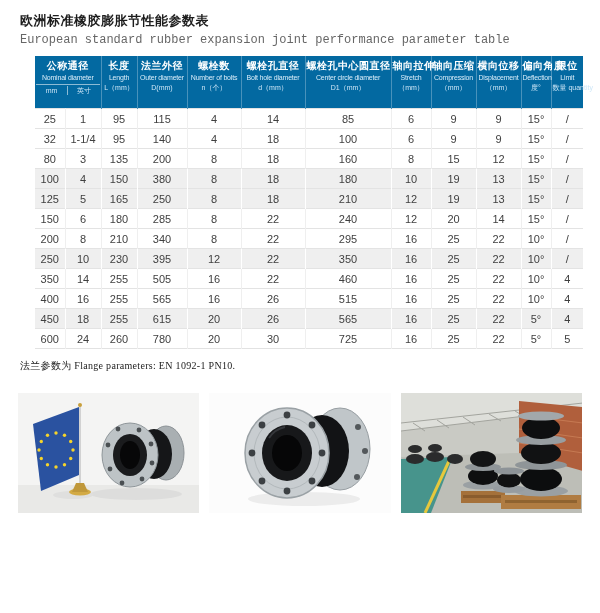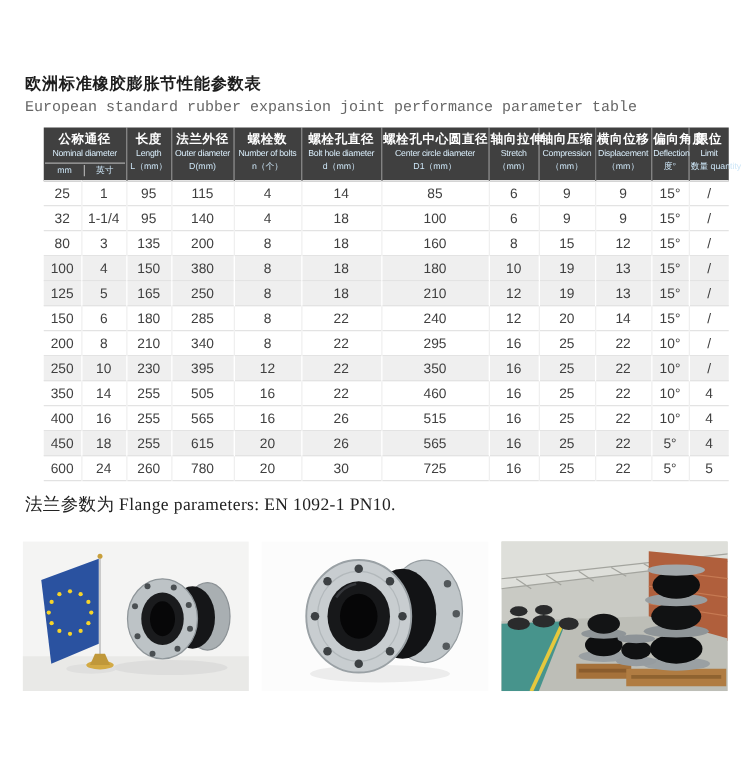--- a/index.html
+++ b/index.html
@@ -1,42 +1,42 @@
 <!DOCTYPE html>
 <html><head>
 <meta charset="utf-8">
 <style>
   * { margin:0; padding:0; box-sizing:border-box; }
   html,body { background:#fff; }
   body { font-family:"Liberation Sans", sans-serif; }
   .page { position:relative; width:600px; height:613px; background:#fff; overflow:hidden; }
 
   .titleblock { padding:12px 0 0 20px; }
-  .title-zh { font-size:13px; font-weight:bold; color:#1d1d1d; letter-spacing:.5px;margin-top:46px; }
+  .title-zh { font-size:13px; font-weight:bold; color:#1d1d1d; letter-spacing:.5px; }
   .title-en { font-size:12px; color:#666; margin-top:3px;font-family:Liberation Mono, monospace; }
 
   .spec-table { margin:9px 0 0 35px; border-collapse:collapse; table-layout:fixed; width:548px;
                 border-bottom:1px solid #e2e2e2; }
-  thead th { background:#404040; color:#fff; vertical-align:top; padding:4px 1px 3px;
+  thead th { background:#0369a1; color:#fff; vertical-align:top; padding:4px 1px 13px;
              border-right:1px solid rgba(255,255,255,.28); font-weight:normal; }
   thead th:last-child { border-right:none; }
   .hzh { font-size:10px; font-weight:bold; line-height:12px; letter-spacing:.5px; white-space:nowrap; }
   .hen { font-size:7px; line-height:9px; color:#d9edfa; margin-top:1px; white-space:nowrap; letter-spacing:-.2px; }
   .hunit { font-size:7px; line-height:9px; color:#cde6f7; margin-top:1px; white-space:nowrap; }
   .hsub { display:flex; margin-top:2px; padding-top:1px; border-top:1px solid rgba(255,255,255,.55); }
   .hsub span { flex:1; font-size:7px; line-height:9px; color:#cde6f7; }
   .hsub span:first-child { border-right:1px solid rgba(255,255,255,.55); }
 
   tbody td { height:20px; font-size:11px; color:#3f3f3f; text-align:center;
              border-top:1px solid #e3e3e3; border-right:1px solid #efefef; }
   tbody td:last-child { border-right:none; }
   tbody tr.shaded td { background:#efefef; border-right-color:#fff; }
 
   .footnote { margin:10px 0 0 20px; font-family:"Liberation Serif", serif;
-              font-size:14px; color:#222; letter-spacing:.3px; }
+              font-size:10px; color:#222; letter-spacing:.3px; }
 
   .photos { display:flex; gap:10px; margin:20px 18px 0 18px; }
   .photos .ph { width:182px; height:120px; overflow:hidden; }
   .photos svg { display:block; }
 </style>
 </head>
 <body>
 
 <div class="page">
 

